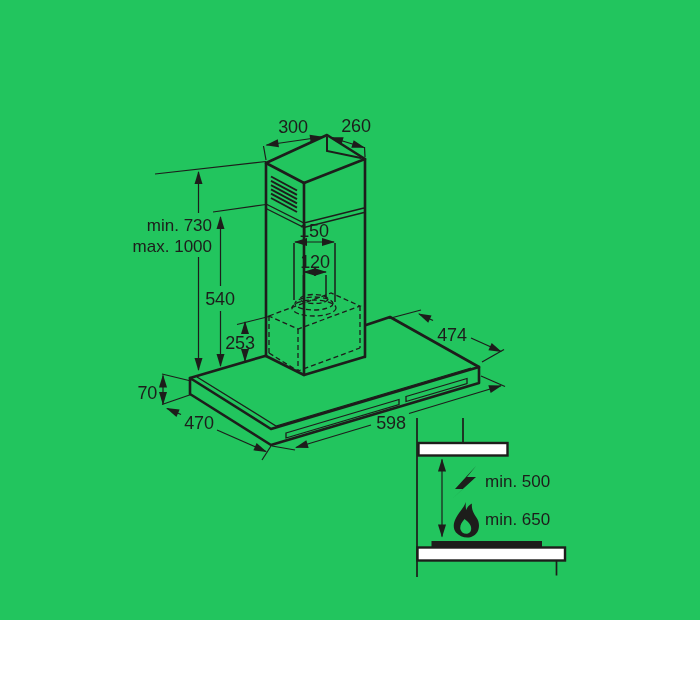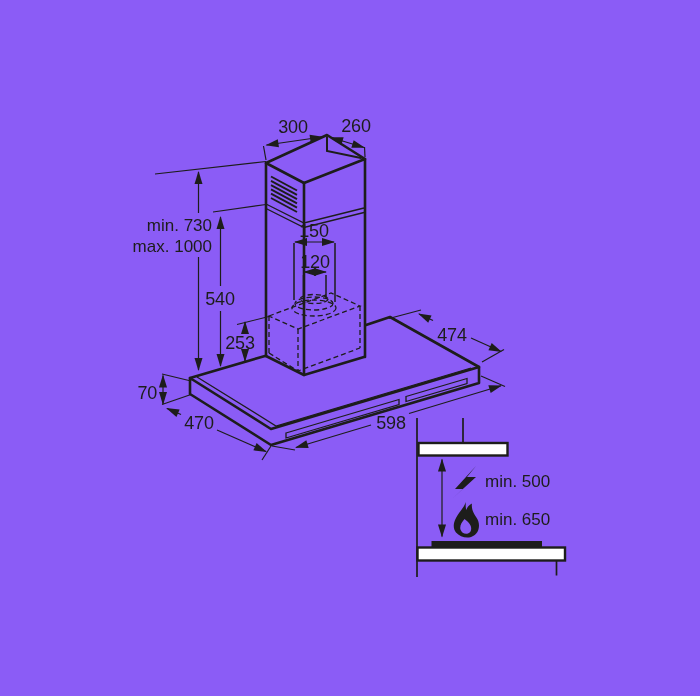--- a/index.html
+++ b/index.html
@@ -1,16 +1,16 @@
 <!DOCTYPE html>
 <html><head>
 <meta charset="utf-8">
 <style>
   html,body{margin:0;padding:0;background:#ffffff;}
-  .stage{width:700px;height:696px;background:#8b5cf6;position:relative;overflow:hidden;
+  .stage{width:700px;height:620px;background:#22c55e;position:relative;overflow:hidden;
          font-family:"Liberation Sans", sans-serif;}
   svg{display:block;}
   text{font-family:"Liberation Sans", sans-serif;fill:#1d1d1b;}
   .dimnum{font-size:18px;letter-spacing:-0.2px;}
   .dimtxt{font-size:17px;}
   .thick{stroke:#1d1d1b;stroke-width:2.6;fill:none;stroke-linejoin:round;stroke-linecap:round;}
   .med{stroke:#1d1d1b;stroke-width:2;fill:none;stroke-linecap:round;}
   .thin{stroke:#1d1d1b;stroke-width:1.3;fill:none;}
   .dim{stroke:#1d1d1b;stroke-width:1.2;fill:none;}
   .dash{stroke:#1d1d1b;stroke-width:1.3;fill:none;stroke-dasharray:5 3;}

